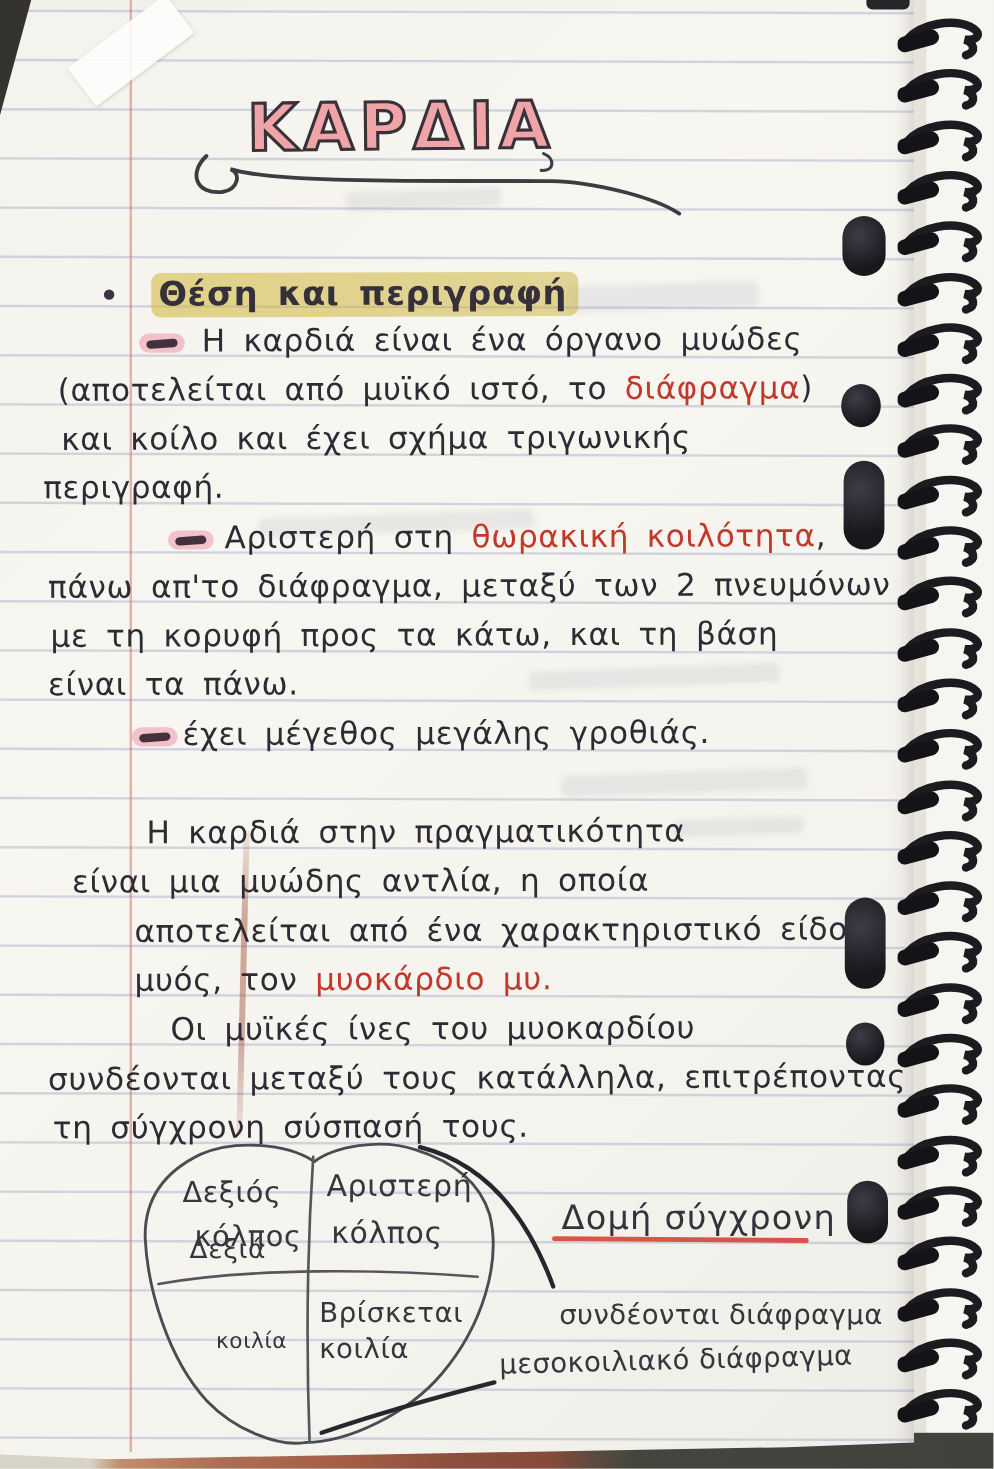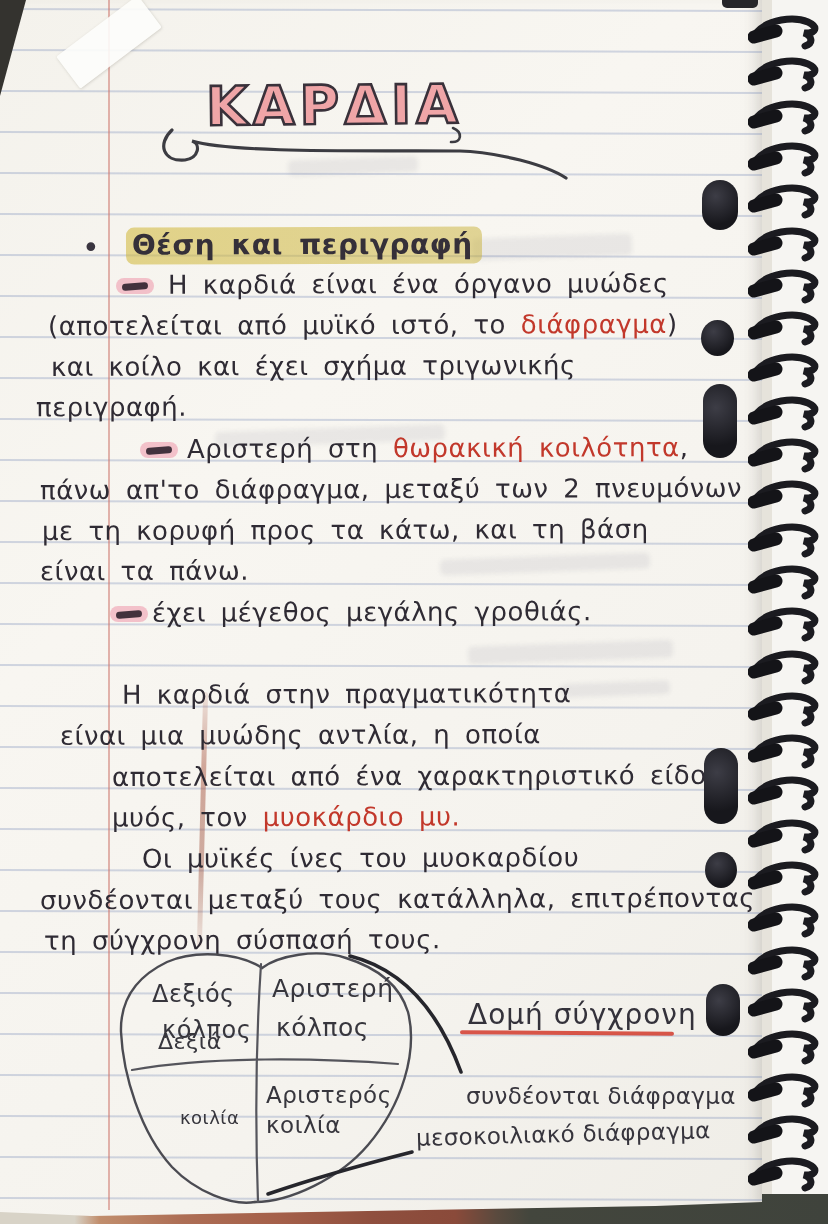--- a/index.html
+++ b/index.html
@@ -157,21 +157,21 @@
   <path d="M42 130 C120 116, 230 118, 308 124" stroke="#55555c" stroke-width="2.2" fill="none" stroke-linecap="round"></path>
   <path d="M260 16 C308 28, 346 64, 371 132" stroke="#26262c" stroke-width="3.6" fill="none" stroke-linecap="round"></path>
   <path d="M178 254 C225 238, 275 224, 322 212" stroke="#26262c" stroke-width="3.6" fill="none" stroke-linecap="round"></path>
 </svg>
 <div class="quad-label" style="left:152px;top:980px;font-size:24px;">Δεξιός</div>
 <div class="quad-label" style="left:162px;top:1016px;font-size:24px;">κόλπος</div>
 <div class="quad-label" style="left:272px;top:974px;font-size:25px;">Αριστερή</div>
 <div class="quad-label" style="left:276px;top:1013px;font-size:25px;">κόλπος</div>
 <div class="quad-label" style="left:158px;top:1029px;font-size:22px;">Δεξιά</div>
 <div class="quad-label" style="left:180px;top:1107px;font-size:18px;">κοιλία</div>
-<div class="quad-label" style="left:266px;top:1082px;font-size:23px;">Αριστερός</div>
+<div class="quad-label" style="left:266px;top:1082px;font-size:23px;">Βρίσκεται</div>
 <div class="quad-label" style="left:266px;top:1112px;font-size:23px;">κοιλία</div>
 <div class="caption">Δομή σύγχρονη</div>
 <div class="caption-underline"></div>
 <div class="septum-label" style="left:466px;top:1083px;">συνδέονται διάφραγμα</div>
 <div class="septum-label" style="left:416px;top:1121px;transform:rotate(-1.5deg);">μεσοκοιλιακό διάφραγμα</div>
 
 <div class="binder-dot" style="left:702px;top:180px;width:36px;height:50px;border-radius:18px;"></div>
 <div class="binder-dot" style="left:701px;top:320px;width:33px;height:36px;border-radius:50%;"></div>
 <div class="binder-dot" style="left:703px;top:384px;width:34px;height:74px;border-radius:17px;"></div>
 <div class="binder-dot" style="left:704px;top:748px;width:34px;height:76px;border-radius:17px;"></div>

